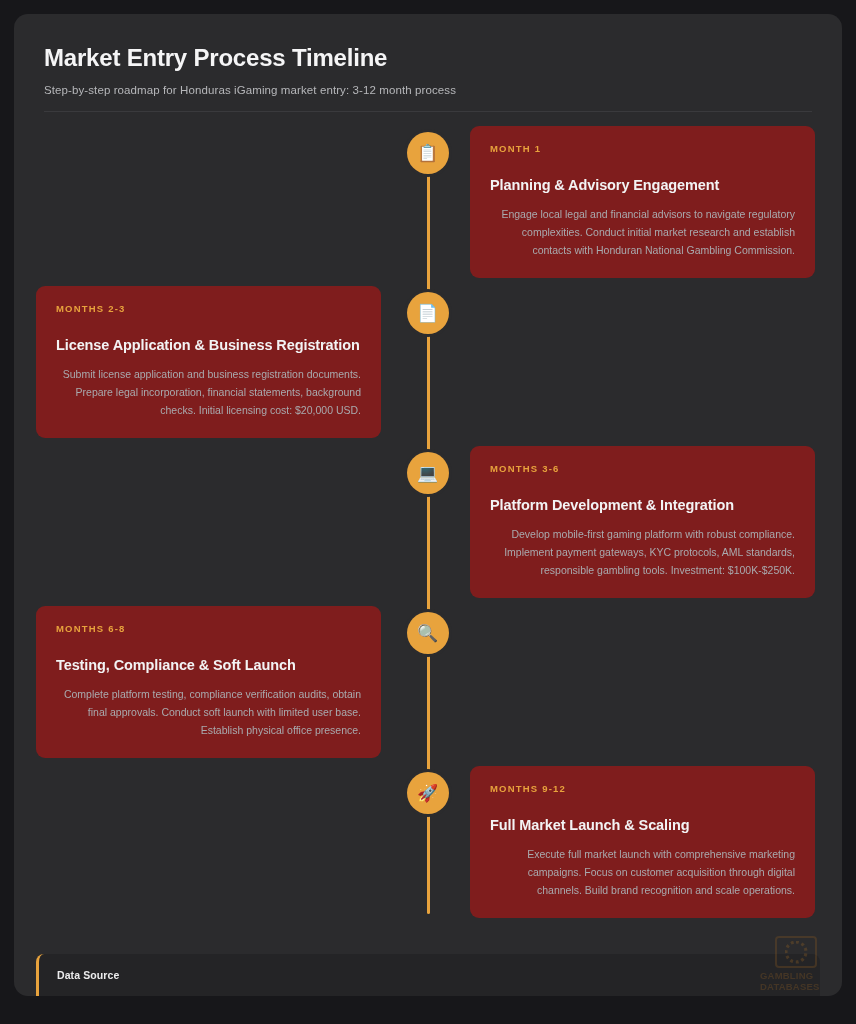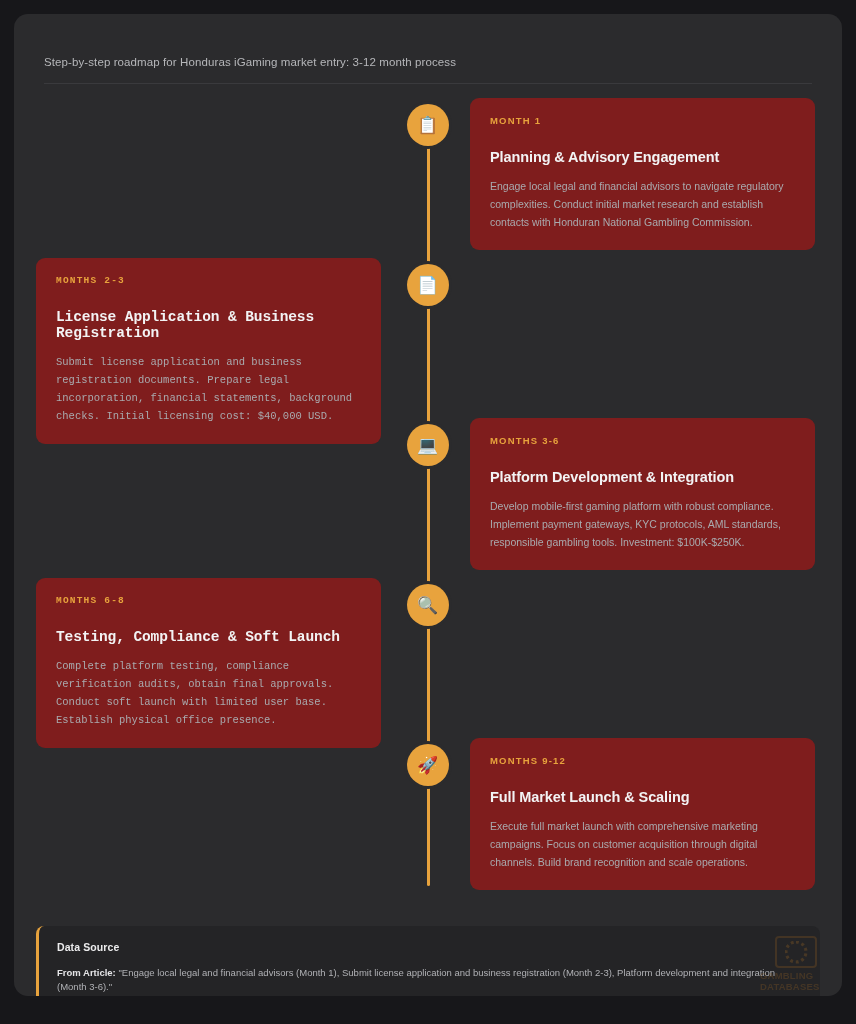--- a/index.html
+++ b/index.html
@@ -96,41 +96,42 @@
   
   .card {
     position: absolute;
     top: 0;
     width: 345px;
     background: #7f1d1d;
     border-radius: 9px;
     padding: 17px 20px 19px 20px;
   }
   .row.right .card { left: 456px; }
-  .row.left  .card { left: 22px; font-family: Liberation Mono, monospace; }
+  .row.left  .card { left: 22px; }
 
   .card-eyebrow {
     font-size: 9.5px;
     font-weight: bold;
     color: #e8a33d;
     letter-spacing: 1.2px;
     text-transform: uppercase;
   }
   .card-title {
     margin-top: 23px;
     font-size: 14.5px;
     font-weight: bold;
     color: #f3f3f4;
     letter-spacing: -0.1px;
   }
   .card-desc {
     margin-top: 12px;
     font-size: 10.5px;
     line-height: 1.72;
     color: #a9aaae;
+    text-align: right;
   }
 
   
   .footer {
     margin: 18px 22px 0 22px;
     background: #242426;
     border-left: 3px solid #e8a33d;
     border-radius: 8px;
     padding: 15px 18px 17px 18px;
   }
@@ -188,20 +189,21 @@
     letter-spacing: 0.2px;
   }
 </style>
 </head>
 <body>
 
 <div id="root">
   <div class="panel">
 
     <div class="header">
+      <div class="page-title">Market Entry Process Timeline</div>
       <div class="page-subtitle">Step-by-step roadmap for Honduras iGaming market entry: 3-12 month process</div>
       <div class="header-divider"></div>
     </div>
 
     <div class="timeline" id="timeline">
       <div class="spine"></div>
     <div class="row right">
           <div class="node">
             <span class="glyph">📋</span>
           </div>
@@ -211,21 +213,21 @@
             <div class="card-desc">Engage local legal and financial advisors to navigate regulatory complexities. Conduct initial market research and establish contacts with Honduran National Gambling Commission.</div>
           </div>
         </div>
         <div class="row left">
           <div class="node">
             <span class="glyph">📄</span>
           </div>
           <div class="card">
             <div class="card-eyebrow">MONTHS 2-3</div>
             <div class="card-title">License Application &amp; Business Registration</div>
-            <div class="card-desc">Submit license application and business registration documents. Prepare legal incorporation, financial statements, background checks. Initial licensing cost: $40,000 USD.</div>
+            <div class="card-desc">Submit license application and business registration documents. Prepare legal incorporation, financial statements, background checks. Initial licensing cost: $20,000 USD.</div>
           </div>
         </div>
         <div class="row right">
           <div class="node">
             <span class="glyph">💻</span>
           </div>
           <div class="card">
             <div class="card-eyebrow">MONTHS 3-6</div>
             <div class="card-title">Platform Development &amp; Integration</div>
             <div class="card-desc">Develop mobile-first gaming platform with robust compliance. Implement payment gateways, KYC protocols, AML standards, responsible gambling tools. Investment: $100K-$250K.</div>

